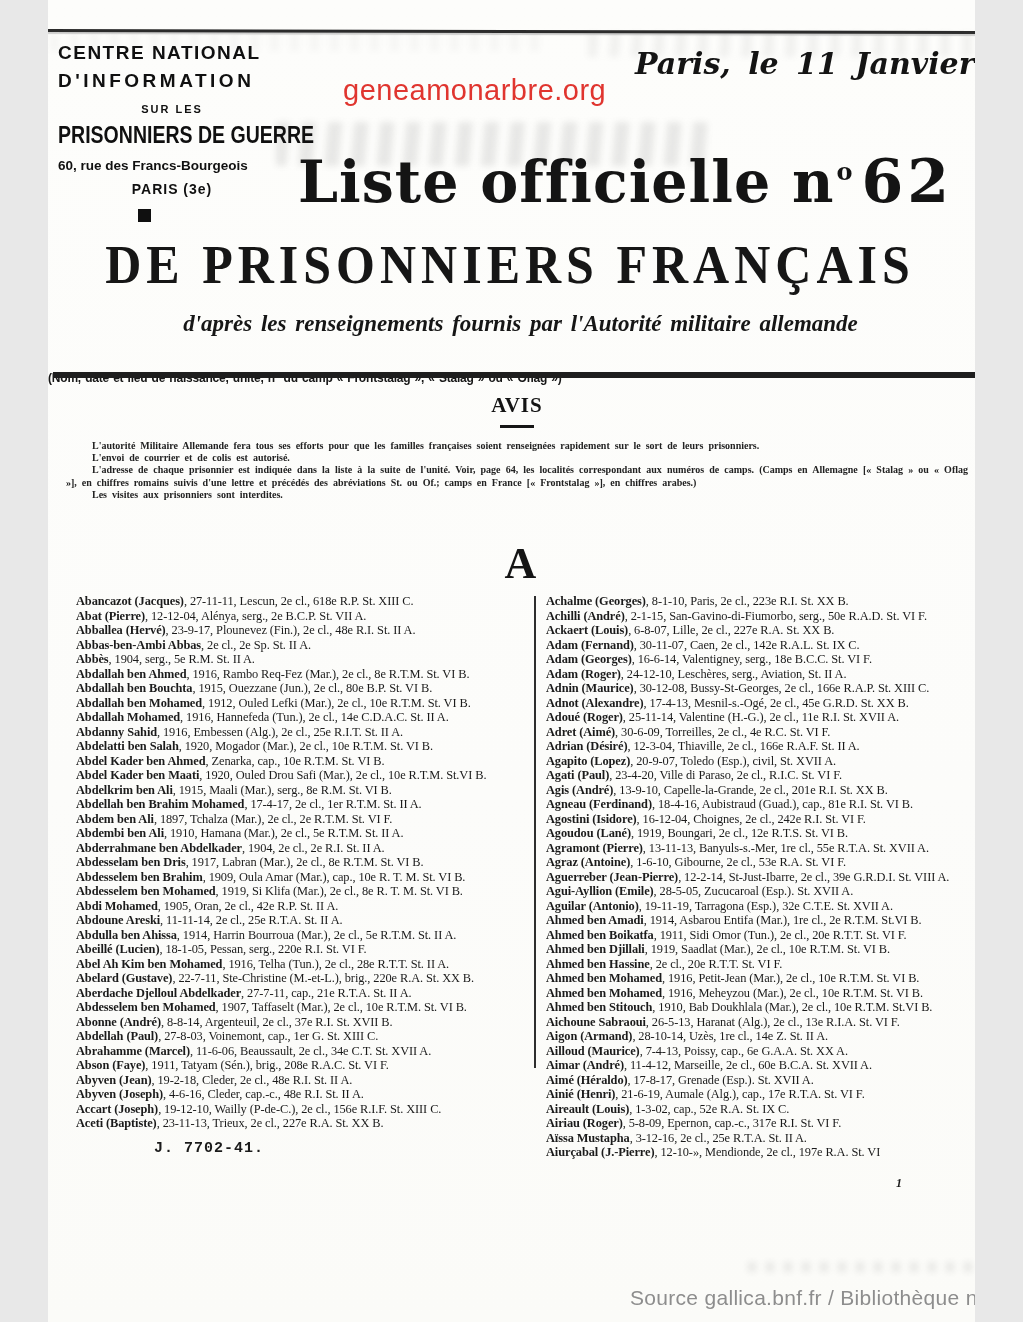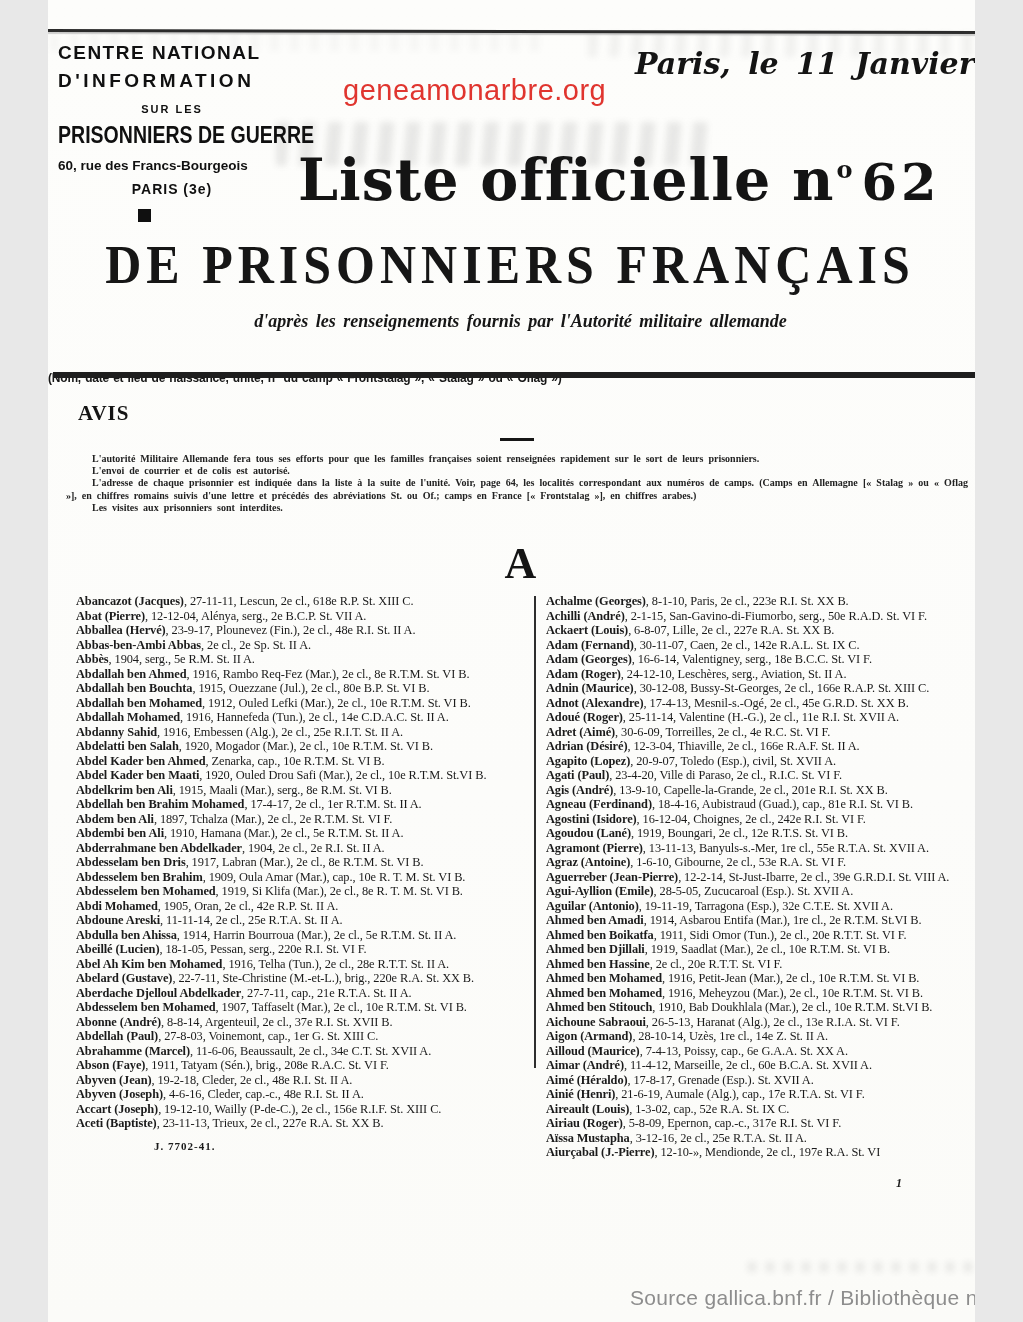--- a/index.html
+++ b/index.html
@@ -31,48 +31,48 @@
   .m6{font-size:14px;letter-spacing:1px;margin-top:8px;text-align:center;}
   .square{width:13px;height:13px;background:#101010;margin:12px 0 0 80px;}
   .dateline{position:absolute;left:587px;top:46px;font-family:"DejaVu Serif",serif;font-style:italic;
             font-weight:bold;font-size:30px;word-spacing:7px;white-space:nowrap;color:#141414;}
   .watermark{position:absolute;left:295px;top:74px;font-family:"Liberation Sans",sans-serif;
              font-size:29px;letter-spacing:.5px;color:#e0352f;}
   
   .title1{position:absolute;left:250px;top:146px;white-space:nowrap;font-family:"DejaVu Serif",serif;
           font-weight:bold;font-size:57px;letter-spacing:1px;color:#141414;}
   .title1 .sup{font-size:24px;position:relative;top:-22px;margin:0 8px 0 2px;}
-  .title1 .num{font-size:51px;letter-spacing:4px;margin-top:44px;}
+  .title1 .num{font-size:60px;letter-spacing:4px;margin-top:44px;}
   .title2{position:absolute;left:6px;top:232px;width:912px;text-align:center;font-weight:bold;
           font-size:50px;letter-spacing:5px;white-space:nowrap;transform:scale(1,1.1);
           transform-origin:center top;color:#161616;}
   .subtitle{position:absolute;left:0;top:311px;width:945px;text-align:center;font-style:italic;
-            font-weight:bold;font-size:18px;word-spacing:3px;color:#161616;}
+            font-weight:bold;font-size:23px;word-spacing:3px;color:#161616;}
   .note{position:absolute;left:0;top:343px;width:945px;text-align:left;
         font-family:"Liberation Sans",sans-serif;font-weight:bold;font-size:12px;
         letter-spacing:-.2px;word-spacing:1px;color:#161616;margin-top:28px;}
   .hrule{position:absolute;left:5px;top:372px;width:936px;height:6px;
          border-top:4px solid #1e1e1e;border-bottom:2px solid #1e1e1e;box-sizing:border-box;}
   
   .avis{position:absolute;left:18px;top:389px;width:902px;}
-  .avis h2{margin:12px;font-size:21px;letter-spacing:1px;font-weight:bold;color:#141414;}
+  .avis h2{margin:4px;text-align:center;font-size:21px;letter-spacing:1px;font-weight:bold;color:#141414;}
   .avis-dash{width:34px;height:3px;background:#161616;margin:7px auto 12px auto;}
   .avis p{margin:0;font-size:10px;font-weight:bold;line-height:1.22;text-align:justify;
           text-indent:26px;word-spacing:2.5px;color:#222;}
   
   .letter{position:absolute;left:0;top:538px;width:945px;text-align:center;font-size:44px;
           font-weight:bold;color:#141414;}
   .columns{position:absolute;left:28px;top:594px;width:922px;display:flex;}
   .colwrap-left{width:446px;}
   .col-divider{width:2px;background:#2e2e2e;height:472px;margin:2px 10px 0 12px;}
   .colwrap-right{flex:1;}
   .entry{font-size:12.4px;line-height:1.17;text-align:justify;padding-left:15px;text-indent:-15px;
          letter-spacing:-.1px;color:#1b1b1b;}
   .ename{font-weight:bold;}
-  .imprint{margin:9px 0 0 78px;font-size:11px;font-weight:bold;letter-spacing:1px;}
+  .imprint{margin:9px 0 0 78px;font-size:15px;font-weight:bold;letter-spacing:1px;font-family:Liberation Mono, monospace;}
   .page-mark{margin:16px 0 0 350px;font-size:12px;font-weight:bold;font-style:italic;}
   .source{position:absolute;left:582px;top:1286px;font-family:"Liberation Sans",sans-serif;
           font-size:21px;letter-spacing:.3px;color:#8d8d8d;white-space:nowrap;}
 </style>
 </head>
 <body>
 
 <div class="page">
   <div class="top-rule"></div>
   <div class="right-rule"></div>
@@ -113,21 +113,21 @@
 
   <div class="columns">
     <div class="colwrap-left">
       <div id="col-left">
           <div class="entry"><span class="ename">Abancazot (Jacques)</span><span class="edetails">, 27-11-11, Lescun, 2e cl., 618e R.P. St. XIII C.</span></div>
           <div class="entry"><span class="ename">Abat (Pierre)</span><span class="edetails">, 12-12-04, Alénya, serg., 2e B.C.P. St. VII A.</span></div>
           <div class="entry"><span class="ename">Abballea (Hervé)</span><span class="edetails">, 23-9-17, Plounevez (Fin.), 2e cl., 48e R.I. St. II A.</span></div>
           <div class="entry"><span class="ename">Abbas-ben-Ambi Abbas</span><span class="edetails">, 2e cl., 2e Sp. St. II A.</span></div>
           <div class="entry"><span class="ename">Abbès</span><span class="edetails">, 1904, serg., 5e R.M. St. II A.</span></div>
           <div class="entry"><span class="ename">Abdallah ben Ahmed</span><span class="edetails">, 1916, Rambo Req-Fez (Mar.), 2e cl., 8e R.T.M. St. VI B.</span></div>
-          <div class="entry"><span class="ename">Abdallah ben Bouchta</span><span class="edetails">, 1915, Ouezzane (Jul.), 2e cl., 80e B.P. St. VI B.</span></div>
+          <div class="entry"><span class="ename">Abdallah ben Bouchta</span><span class="edetails">, 1915, Ouezzane (Jun.), 2e cl., 80e B.P. St. VI B.</span></div>
           <div class="entry"><span class="ename">Abdallah ben Mohamed</span><span class="edetails">, 1912, Ouled Lefki (Mar.), 2e cl., 10e R.T.M. St. VI B.</span></div>
           <div class="entry"><span class="ename">Abdallah Mohamed</span><span class="edetails">, 1916, Hannefeda (Tun.), 2e cl., 14e C.D.A.C. St. II A.</span></div>
           <div class="entry"><span class="ename">Abdanny Sahid</span><span class="edetails">, 1916, Embessen (Alg.), 2e cl., 25e R.I.T. St. II A.</span></div>
           <div class="entry"><span class="ename">Abdelatti ben Salah</span><span class="edetails">, 1920, Mogador (Mar.), 2e cl., 10e R.T.M. St. VI B.</span></div>
           <div class="entry"><span class="ename">Abdel Kader ben Ahmed</span><span class="edetails">, Zenarka, cap., 10e R.T.M. St. VI B.</span></div>
           <div class="entry"><span class="ename">Abdel Kader ben Maati</span><span class="edetails">, 1920, Ouled Drou Safi (Mar.), 2e cl., 10e R.T.M. St.VI B.</span></div>
           <div class="entry"><span class="ename">Abdelkrim ben Ali</span><span class="edetails">, 1915, Maali (Mar.), serg., 8e R.M. St. VI B.</span></div>
           <div class="entry"><span class="ename">Abdellah ben Brahim Mohamed</span><span class="edetails">, 17-4-17, 2e cl., 1er R.T.M. St. II A.</span></div>
           <div class="entry"><span class="ename">Abdem ben Ali</span><span class="edetails">, 1897, Tchalza (Mar.), 2e cl., 2e R.T.M. St. VI F.</span></div>
           <div class="entry"><span class="ename">Abdembi ben Ali</span><span class="edetails">, 1910, Hamana (Mar.), 2e cl., 5e R.T.M. St. II A.</span></div>

